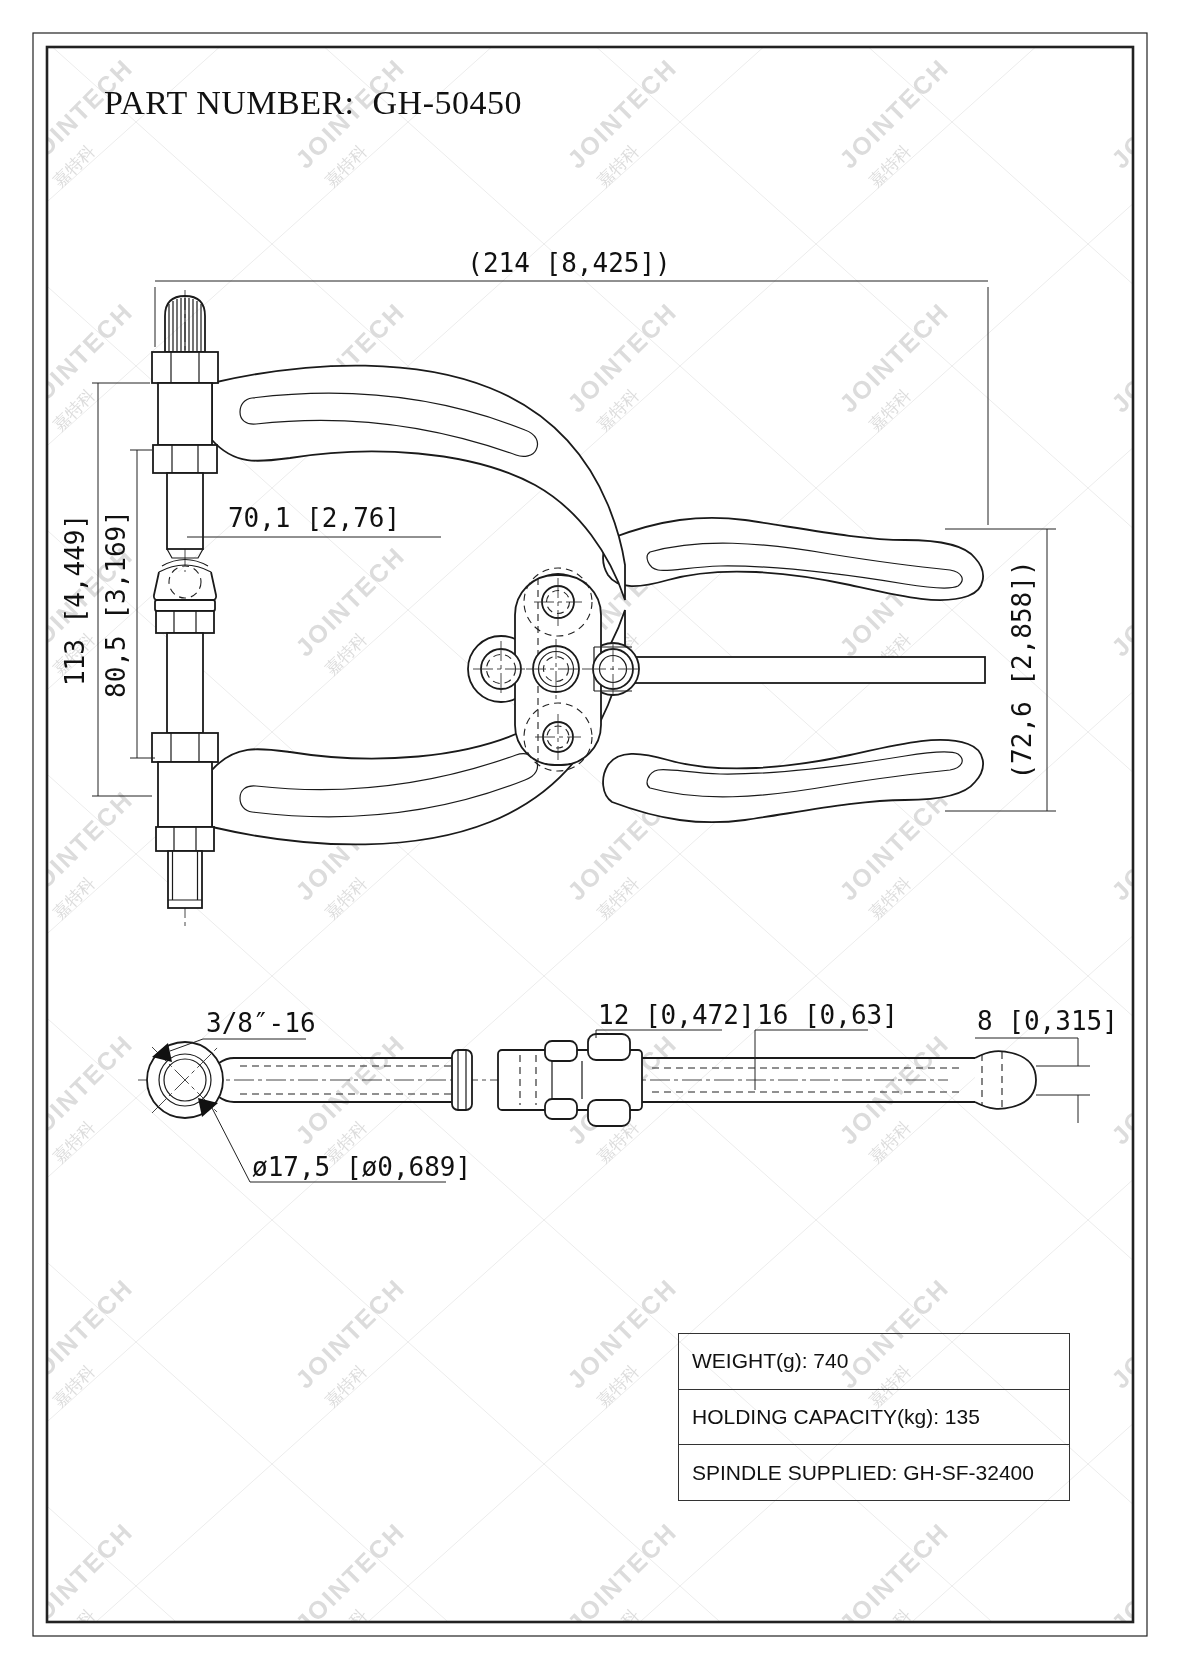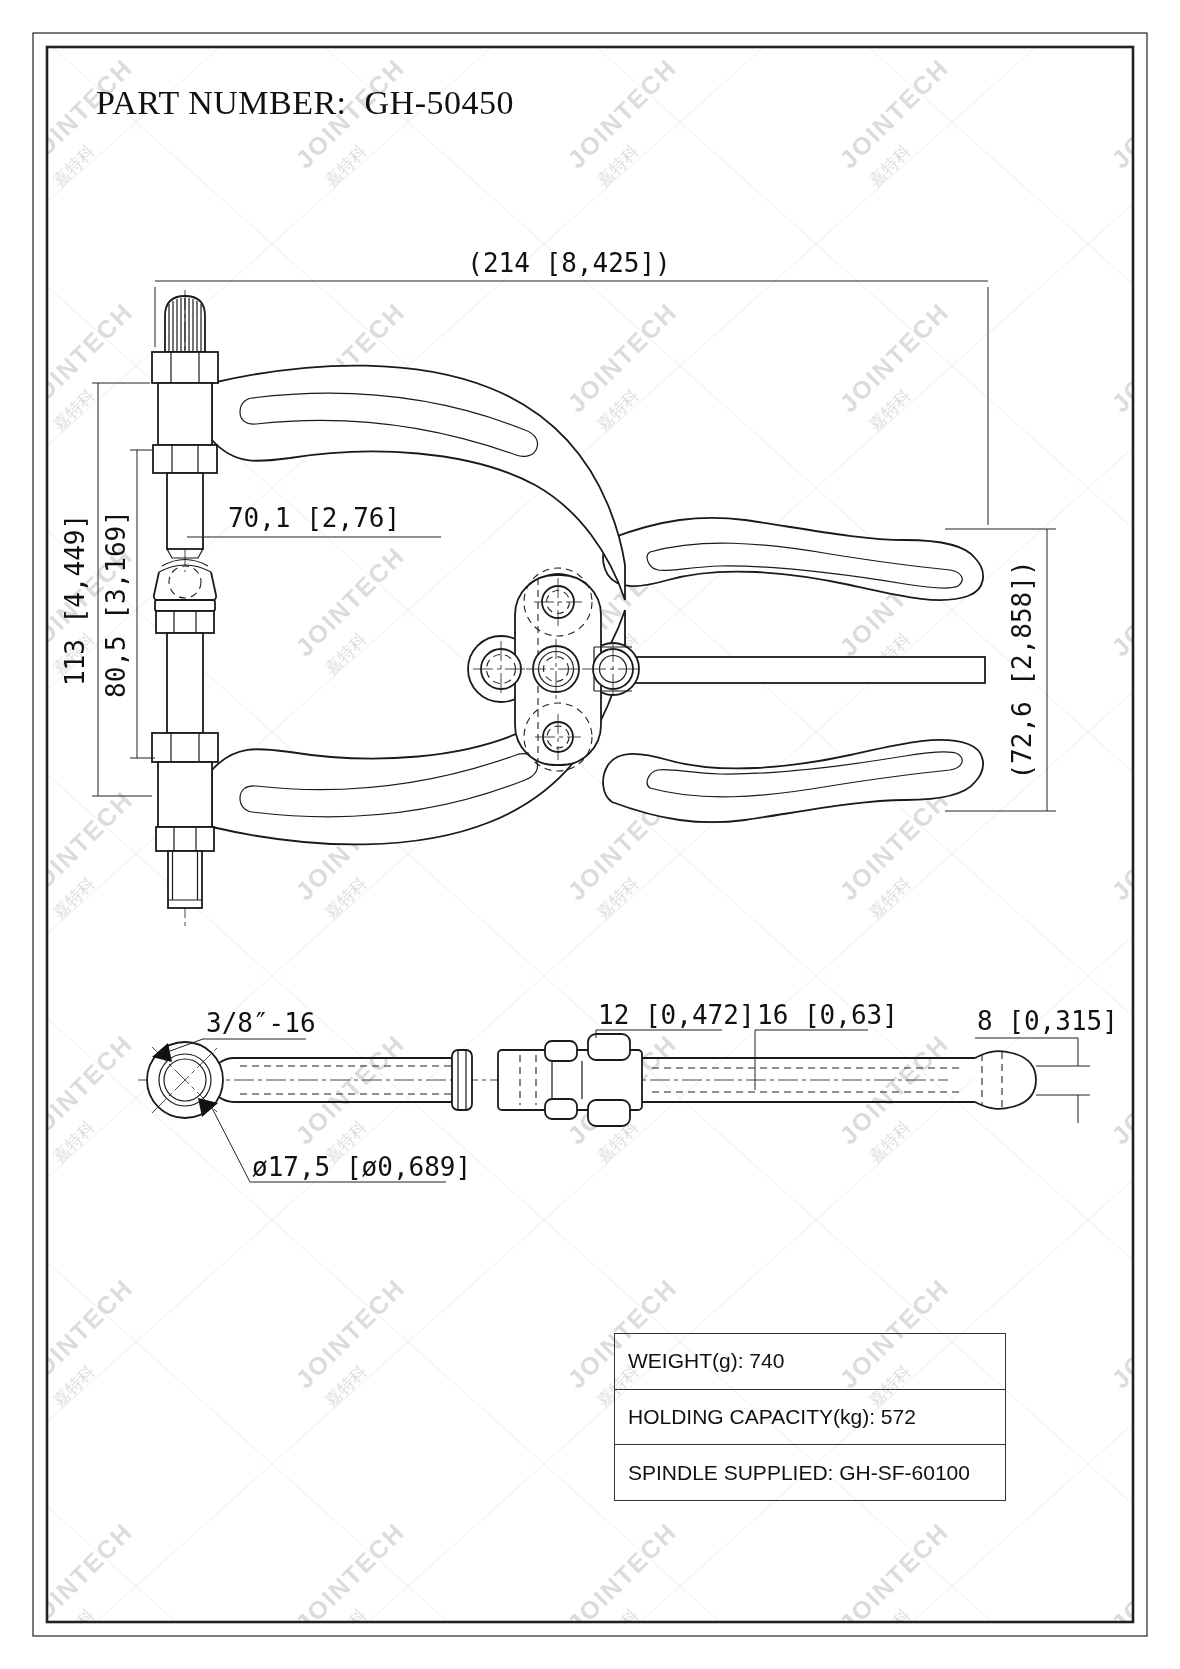--- a/index.html
+++ b/index.html
@@ -1,21 +1,21 @@
 <!DOCTYPE html>
 <html><head>
 <meta charset="utf-8">
 <style>
   html,body{margin:0;padding:0;background:#fff;}
   .page{position:relative;width:1180px;height:1669px;background:#fff;overflow:hidden;
         font-family:"Liberation Sans",sans-serif;color:#111;}
-  .page-title{position:absolute;left:96px;top:84px;font-family:"Liberation Serif",serif;
+  .page-title{position:absolute;left:104px;top:84px;font-family:"Liberation Serif",serif;
         font-size:34px;letter-spacing:0.5px;color:#111;white-space:pre;}
   svg{position:absolute;left:0;top:0;}
-  .spec-table{position:absolute;left:614px;top:1333px;width:390px;height:166px;
+  .spec-table{position:absolute;left:678px;top:1333px;width:390px;height:166px;
         border:1.6px solid #333;display:flex;flex-direction:column;background:transparent;}
   .spec-row{flex:1;display:flex;align-items:center;padding-left:13px;
         font-size:21px;color:#111;border-top:1.4px solid #333;white-space:pre;}
   .spec-row:first-child{border-top:none;}
   
   .part{fill:none;stroke:#1a1a1a;stroke-width:1.8;}
   .partw{fill:#fff;stroke:#1a1a1a;stroke-width:1.8;}
   .det{fill:none;stroke:#1a1a1a;stroke-width:1.2;}
   .dim{fill:none;stroke:#222;stroke-width:1;}
   .cl{fill:none;stroke:#333;stroke-width:0.9;stroke-dasharray:20 4 4 4;}
@@ -235,17 +235,17 @@
       <line class="dim" x1="1078" y1="1038" x2="1078" y2="1066" marker-end="url(#arr)"></line>
       <line class="dim" x1="1078" y1="1123" x2="1078" y2="1095" marker-end="url(#arr)"></line>
     </g>
   </g>
 </svg>
 
 <div class="page-title">PART NUMBER:  GH-50450</div>
 
 <div class="spec-table">
   <div class="spec-row">WEIGHT(g): 740</div>
-  <div class="spec-row">HOLDING CAPACITY(kg): 572</div>
-  <div class="spec-row">SPINDLE SUPPLIED: GH-SF-60100</div>
+  <div class="spec-row">HOLDING CAPACITY(kg): 135</div>
+  <div class="spec-row">SPINDLE SUPPLIED: GH-SF-32400</div>
 </div>
 
 </div>
 
 </body></html>

